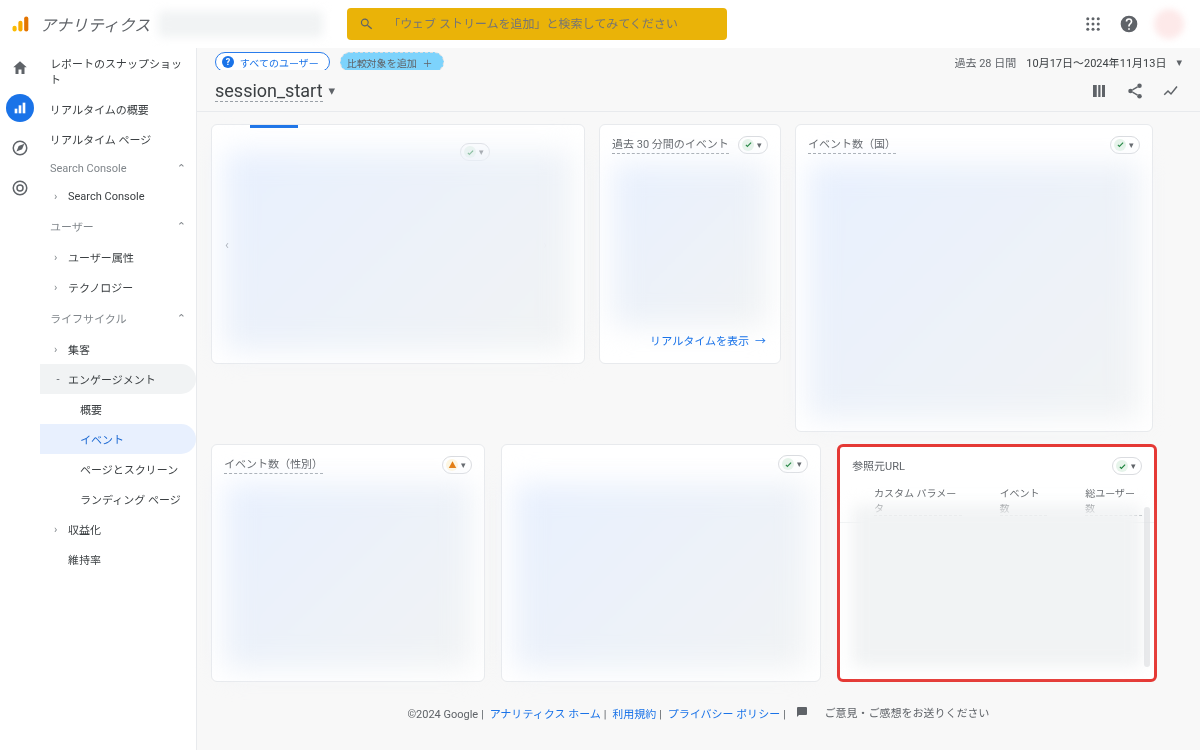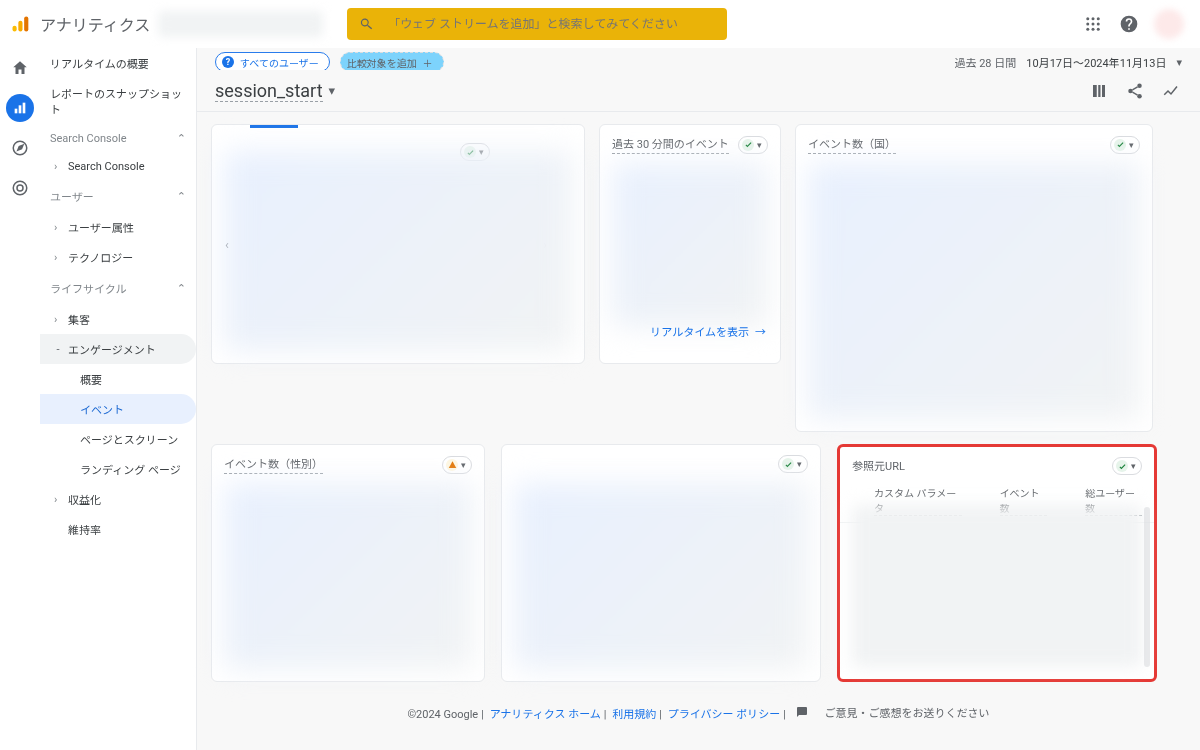--- a/index.html
+++ b/index.html
@@ -2,21 +2,21 @@
 <html><head>
 <meta charset="utf-8">
 <style>
   * { margin: 0; padding: 0; box-sizing: border-box; font-family: Roboto, "Noto Sans JP", Arial, sans-serif; }
   body { background: #fff; color: #3c4043; font-size: 13px; width: 1200px; height: 750px; overflow: hidden; }
 
   
   .topbar { height: 48px; display: flex; align-items: center; padding: 0 16px 0 10px; border-bottom: 0; }
   .ga-logo { display: flex; align-items: center; gap: 10px; }
   .ga-logo svg { width: 20px; height: 20px; }
-  .ga-logo .name { font-size: 16px; color: #5f6368; }
+  .ga-logo .name { font-size: 16px; color: #5f6368; font-style: italic; }
   .prop-chip { margin-left: 8px; width: 165px; height: 26px; border-radius: 4px; background: #f1f3f4; filter: blur(5px); }
   .search { margin-left: 24px; display: flex; align-items: center; background: #eab308; width: 380px; height: 32px; border-radius: 4px; padding: 0 12px; gap: 14px; color: #5f6368; }
   .search input { border: none; background: none; outline: none; font-size: 12px; width: 100%; color: #5f6368; }
   .topbar-right { margin-left: auto; display: flex; align-items: center; gap: 14px; }
   .icon-btn { width: 22px; height: 22px; display: flex; align-items: center; justify-content: center; color: #5f6368; cursor: pointer; }
   .avatar { width: 30px; height: 30px; border-radius: 50%; background: #fde9e9; filter: blur(3px); }
 
   
   .rail { position: absolute; top: 48px; left: 0; width: 40px; display: flex; flex-direction: column; align-items: center; padding-top: 6px; gap: 12px; }
   .rail-item { width: 28px; height: 28px; border-radius: 50%; display: flex; align-items: center; justify-content: center; color: #5f6368; cursor: pointer; }
@@ -70,21 +70,21 @@
   .carousel-arrow { position: absolute; top: 50%; transform: translateY(-50%); width: 22px; height: 22px; display:flex;align-items:center;justify-content:center; color:#5f6368; cursor:pointer; border-radius:50%; }
   .carousel-arrow.left { left: 4px; }
   .carousel-arrow.right { right: 28px; }
   .avb-pill { position:absolute; left:248px; top:18px; transform:none; }
   .tabline { position: absolute; top:0; left:38px; width:48px; height:3px; background:#1a73e8; }
 
   .blur-fill { position: absolute; inset: 26px 12px 12px; border-radius: 6px; background: linear-gradient(135deg,#e8f0fe,#f1f3f4); filter: blur(14px); }
   .blur-fill.inset2 { inset: 38px 12px 12px; }
   .blur-fill.table { inset: 58px 12px 12px; filter: blur(8px); background: #f1f3f4; }
 
-  .realtime-link { position: absolute; right: 14px; bottom: 24px; color: #1a73e8; font-size: 11px; cursor: pointer; display:flex;align-items:flex-end;gap:6px; }
+  .realtime-link { position: absolute; right: 14px; bottom: 15px; color: #1a73e8; font-size: 11px; cursor: pointer; display:flex;align-items:flex-end;gap:6px; }
 
   .tbl-head { display:flex; padding: 6px 12px 6px; font-size: 10px; color:#5f6368; gap:16px; justify-content:space-between; border-bottom:1px solid #f1f3f4;}
   .tbl-head span { border-bottom: 1px dashed #9aa0a6; margin-left: 22px; }
   .scrollbar { position:absolute; right:4px; top:60px; bottom:12px; width:6px; background:#dadce0; border-radius:3px; opacity:.6; }
 
   .footer { text-align: center; font-size: 11px; color: #5f6368; padding: 10px 0 20px; }
   .footer a { color: #1a73e8; text-decoration: none; cursor: pointer; }
   .footer .sep { margin: 0 3px; }
   .footer .fb { display:inline-flex; align-items:center; gap:17px; margin-left:4px; }
 </style>
@@ -151,22 +151,23 @@
     </div>
   <div class="rail-item">
       <svg width="18" height="18" viewBox="0 0 24 24" fill="none" stroke="currentColor" stroke-width="2">
         <circle cx="12" cy="12" r="9"></circle>
         <circle cx="12" cy="12" r="4"></circle>
       </svg>
     </div>
 </div>
 
 <div class="sidebar">
+  <div class="nav-link">レポートのスナップショット</div>
   <div class="nav-link">リアルタイムの概要</div>
-  <div class="nav-link">レポートのスナップショット</div>
+  <div class="nav-link">リアルタイム ページ</div>
 
   <div class="nav-section-head">
       <span>Search Console</span>
       <span>⌃</span>
     </div>
   <div class="nav-link nav-sub">
       <span class="chev"></span>
       <span>Search Console</span>
     </div>
 

